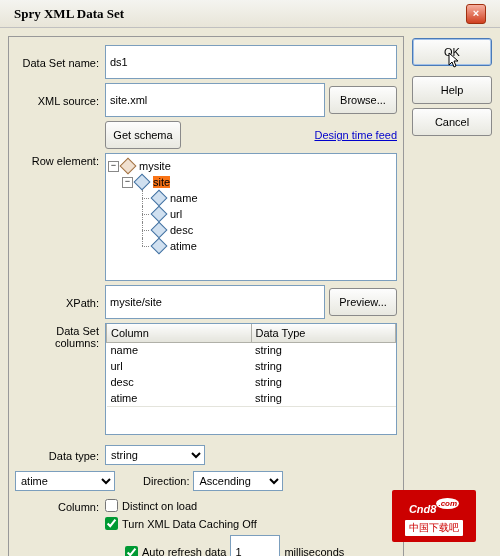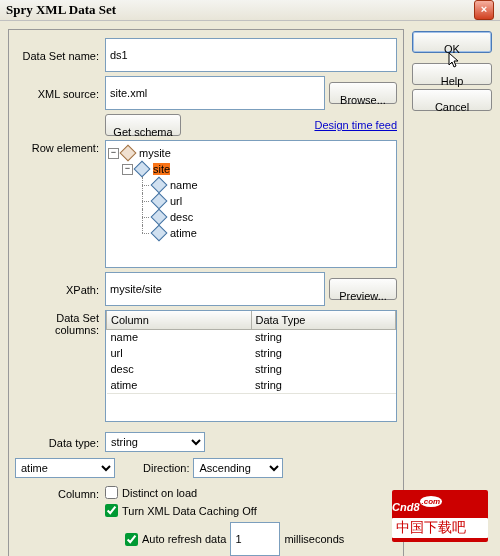--- a/index.html
+++ b/index.html
@@ -1,23 +1,23 @@
 <!DOCTYPE html>
 <html><head>
 <meta charset="utf-8">
 <style>
 * { box-sizing: border-box; margin: 0; padding: 0; font-family: Tahoma, sans-serif; font-size: 11px; }
 body { background: #ece9d8; width: 500px; height: 556px; position: relative; }
-.titlebar { background: linear-gradient(#f4f4f0, #e8e5d8); border-bottom: 1px solid #c0c0c0; height: 21px; display: flex; align-items: center; padding: 0 6px; }
+.titlebar { background: linear-gradient(#f4f4f0, #e8e5d8); border-bottom: 1px solid #c0c0c0; height: 28px; display: flex; align-items: center; padding: 0 14px; }
 .titlebar-title { flex: 1; font-size: 13px; font-family: "Times New Roman", serif; font-weight: bold; }
 .close-btn { width: 20px; height: 20px; background: linear-gradient(#f6b0a0, #d04020); border: 1px solid #a03010; border-radius: 3px; color: #fff; text-align: center; line-height: 16px; font-weight: bold; cursor: pointer; }
 .main { display: flex; padding: 8px; gap: 8px; }
 .form-area { flex: 1; border: 1px solid #999; background: #ece9d8; padding: 8px 6px; }
 .side-buttons { width: 80px; display: flex; flex-direction: column; gap: 4px; padding-top: 2px; }
-.btn { background: linear-gradient(#fdfdfd, #e8e8e0); border: 1px solid #8a8a8a; border-radius: 3px; padding: 10px 6px; text-align: center; cursor: pointer; height: 21px; line-height: 15px; }
+.btn { background: linear-gradient(#fdfdfd, #e8e8e0); border: 1px solid #8a8a8a; border-radius: 3px; padding: 2px 6px; text-align: center; cursor: pointer; height: 28px; line-height: 15px; }
 .btn.default { border: 1px solid #4a7ab8; box-shadow: 0 0 0 1px #a0c0e8 inset; }
 .row { display: flex; align-items: center; margin-bottom: 4px; gap: 4px; }
 .row-top { align-items: flex-start; }
 label.fl { width: 86px; text-align: right; padding-right: 2px; padding-top: 2px; }
 .txt { border: 1px solid #7b9ebd; background: #fff; padding: 16px 4px; height: 19px; }
 .txt.flex { flex: 1; }
 .link { color: #0000cc; text-decoration: underline; cursor: pointer; }
 .tree-box { flex: 1; height: 128px; border: 1px solid #7b9ebd; background: #fff; padding: 4px 2px; overflow: auto; }
 .tree-node { display: flex; align-items: center; height: 16px; gap: 2px; }
 .expander { width: 11px; height: 11px; border: 1px solid #888; background: #fff; text-align: center; line-height: 7px; font-size: 9px; cursor: pointer; }
@@ -29,24 +29,24 @@
 .diamond.root { background: #f0e0d0; border-color: #a07040; }
 .table-box { flex: 1; border: 1px solid #7b9ebd; background: #fff; height: auto; }
 .table-box table { width: 100%; border-collapse: collapse; }
 .table-box th { background: linear-gradient(#fdfdfd, #e4e4dc); border: 1px solid #b0b0a8; border-top: none; text-align: left; padding: 2px 4px; height: 18px; font-weight: normal; }
 .table-box td { padding: 1px 4px; height: 16px; }
 .table-box .spacer-row td { height: 28px; border-top: 1px solid #e4e4dc; }
 select.sel { border: 1px solid #7b9ebd; background: #fff; height: 20px; padding: 1px; }
 .checkbox-row { display: flex; align-items: center; gap: 4px; margin-bottom: 5px; }
 input[type=checkbox] { width: 13px; height: 13px; }
 input[type=checkbox].green { accent-color: #009933; }
-.watermark { position: absolute; right: 12px; bottom: 14px; width: 96px; height: 52px; background: #cc0000; border-radius: 2px; display: flex; flex-direction: column; justify-content: center; color: #fff; }
+.watermark { position: absolute; right: 24px; bottom: 14px; width: 84px; height: 52px; background: #cc0000; border-radius: 2px; display: flex; flex-direction: column; align-items: center; justify-content: center; color: #fff; }
 .watermark .logo { font-size: 18px; font-weight: bold; font-style: italic; }
 .watermark .logo .com { font-size: 8px; background: #fff; color: #cc0000; border-radius: 50%; padding: 1px 2px; vertical-align: super; }
-.watermark .sub { font-size: 14px; background: #fff; color: #cc0000; padding: 1px 4px; margin-top: 2px; border-radius: 1px; }
+.watermark .sub { font-size: 10px; background: #fff; color: #cc0000; padding: 1px 4px; margin-top: 2px; border-radius: 1px; }
 .cursor { position: absolute; top: 52px; right: 38px; width: 14px; height: 18px; pointer-events: none; }
 .tree-box .sel-node { background: #f97316; }
 </style>
 </head>
 <body>
 
 <div class="titlebar">
   <span class="titlebar-title">Spry XML Data Set</span>
   <div class="close-btn">×</div>
 </div>

